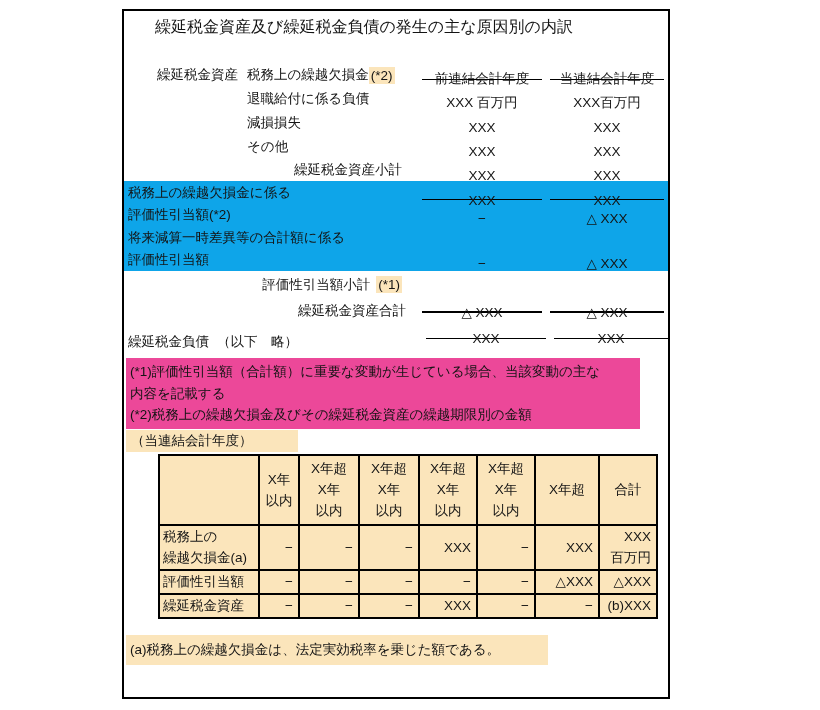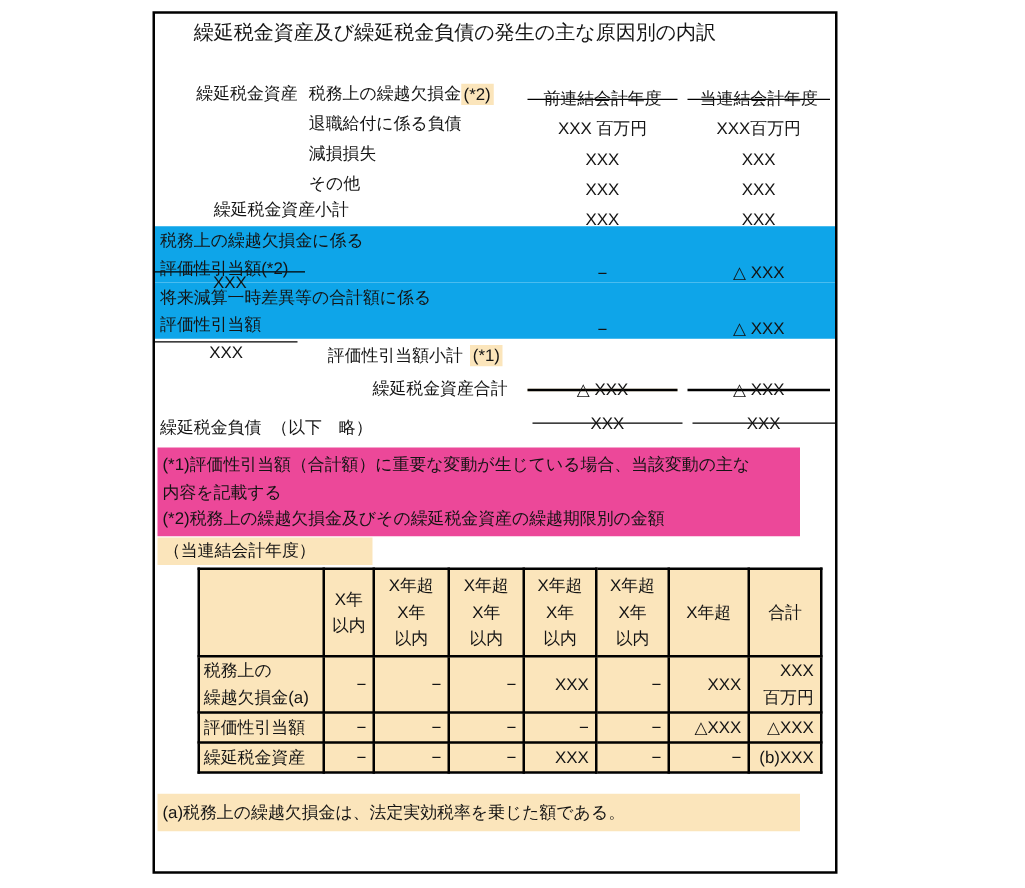--- a/index.html
+++ b/index.html
@@ -44,21 +44,21 @@
   table.sched th, table.sched td { border:2px solid #000; background:#FBE5BB;
     font-weight:normal; white-space:pre-line; line-height:21px;
     vertical-align:middle; font-size:13.5px; }
   table.sched th { text-align:center; height:70px; }
   table.sched td.lab { text-align:left; padding-left:3px; }
   table.sched td.num { text-align:right; padding-right:5px; }
   tr.sr1 td { height:45px; }
   tr.sr2 td, tr.sr3 td { height:24px; }
 
   
-  .bnblock { margin:3px 0 0 2px; width:514px; background:#FBE5BB; padding:4px 4px 4px 4px;
+  .bnblock { margin:3px 0 0 2px; width:422px; background:#FBE5BB; padding:4px 4px 4px 4px;
     line-height:22px; }
   .bnblock p { white-space:pre-line; }
 </style>
 </head>
 <body>
 
 <div class="sheet">
 
   <div class="title">繰延税金資産及び繰延税金負債の発生の主な原因別の内訳</div>
 
@@ -92,21 +92,21 @@
       <div class="c c-val a">XXX</div>
       <div class="c c-val b">XXX</div>
     </div>
     <div class="srow">
       <div class="c c-sec"></div>
       <div class="c c-lbl">その他</div>
       <div class="c c-val a">XXX</div>
       <div class="c c-val b">XXX</div>
     </div>
 
-    <div class="srow" style="height:22px;flex-direction:column;">
+    <div class="srow" style="height:22px;">
       <div class="c c-sec"></div>
       <div class="c c-lbl right">繰延税金資産小計</div>
       <div class="c c-val a u-top">XXX</div>
       <div class="c c-val b u-top">XXX</div>
     </div>
 
     <div class="vrow">
       <div class="vlbl">税務上の繰越欠損金に係る
 評価性引当額(*2)</div>
       <div class="c c-val a">−</div>

